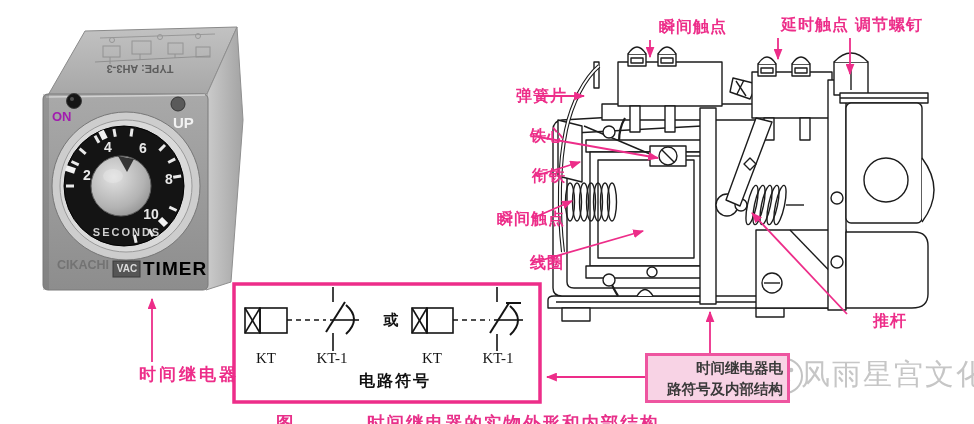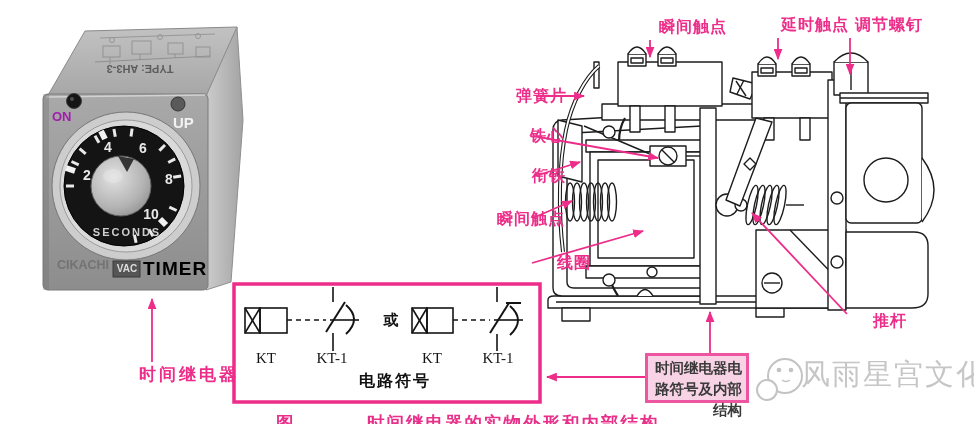--- a/index.html
+++ b/index.html
@@ -5,21 +5,21 @@
   html,body{margin:0;padding:0;background:#ffffff;}
   #stage{position:relative;width:974px;height:424px;background:#fff;overflow:hidden;
          font-family:"Liberation Sans", sans-serif;}
   #baseSvg{position:absolute;left:0;top:0;z-index:1;}
   .lbl{position:absolute;z-index:6;color:#ED2D89;font-weight:bold;font-size:16px;
        letter-spacing:1px;white-space:nowrap;line-height:1;padding-left:36px;}
   .devtxt{position:absolute;z-index:5;white-space:nowrap;line-height:1;}
   .ktlbl{position:absolute;z-index:6;color:#141414;font-family:"Liberation Serif", serif;
          font-size:15px;white-space:nowrap;line-height:1;transform:translateX(-50%);}
   .ctr{transform:translate(-50%,-50%);}
-  #callout{position:absolute;left:645px;top:353px;width:104px;height:50px;z-index:4;
+  #callout{position:absolute;left:645px;top:353px;width:145px;height:50px;z-index:4;
            background:#F8D3E5;border:3px solid #EE55A0;box-sizing:border-box;
            font-size:14.5px;font-weight:bold;color:#3a3a3a;line-height:1.45;
            text-align:right;padding:2px 4px 0 0;}
   #watermark-text{position:absolute;left:801px;top:360px;z-index:7;color:#c6c6c6;
                   font-size:29px;letter-spacing:2px;white-space:nowrap;line-height:1;}
   .cap{position:absolute;top:413px;z-index:6;color:#E8308A;font-weight:bold;
        font-size:17.5px;letter-spacing:2px;white-space:nowrap;line-height:1.2;}
 </style>
 </head>
 <body>
@@ -289,21 +289,21 @@
   <span class="devtxt ctr" style="left:127px;top:232px;color:#cfcfcf;font-weight:bold;font-size:11px;letter-spacing:2px;">SECONDS</span>
   <span class="devtxt" style="left:57px;top:259px;color:#737373;font-weight:bold;font-size:12.5px;">CIKACHI</span>
   <span class="devtxt ctr" style="left:127px;top:269px;color:#dcdcdc;font-weight:bold;font-size:10px;">VAC</span>
   <span class="devtxt" style="left:143px;top:259px;color:#000000;font-weight:bold;font-size:19px;letter-spacing:1px;">TIMER</span>
 
   <div class="lbl" style="left:103px;top:366px;font-size:17px;letter-spacing:3px;">时间继电器</div>
   <div class="lbl" style="left:480px;top:88px;">弹簧片</div>
   <div class="lbl" style="left:494px;top:128px;">铁心</div>
   <div class="lbl" style="left:496px;top:168px;">衔铁</div>
   <div class="lbl" style="left:461px;top:211px;">瞬间触点</div>
-  <div class="lbl" style="left:521px;top:255px;">线圈</div>
+  <div class="lbl" style="left:494px;top:255px;">线圈</div>
   <div class="lbl" style="left:623px;top:19px;">瞬间触点</div>
   <div class="lbl" style="left:745px;top:17px;">延时触点</div>
   <div class="lbl" style="left:819px;top:17px;">调节螺钉</div>
   <div class="lbl" style="left:837px;top:313px;">推杆</div>
 
   <span class="ktlbl" style="left:266px;top:351px;">KT</span>
   <span class="ktlbl" style="left:332px;top:351px;">KT-1</span>
   <span class="ktlbl" style="left:391px;top:313px;font-weight:bold;font-size:15px;">或</span>
   <span class="ktlbl" style="left:432px;top:351px;">KT</span>
   <span class="ktlbl" style="left:498px;top:351px;">KT-1</span>

